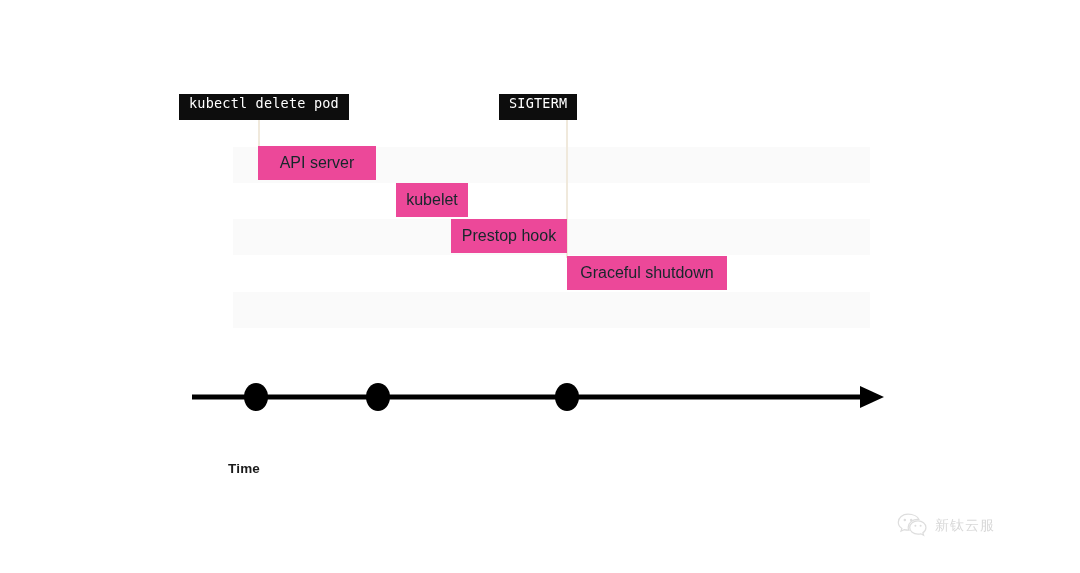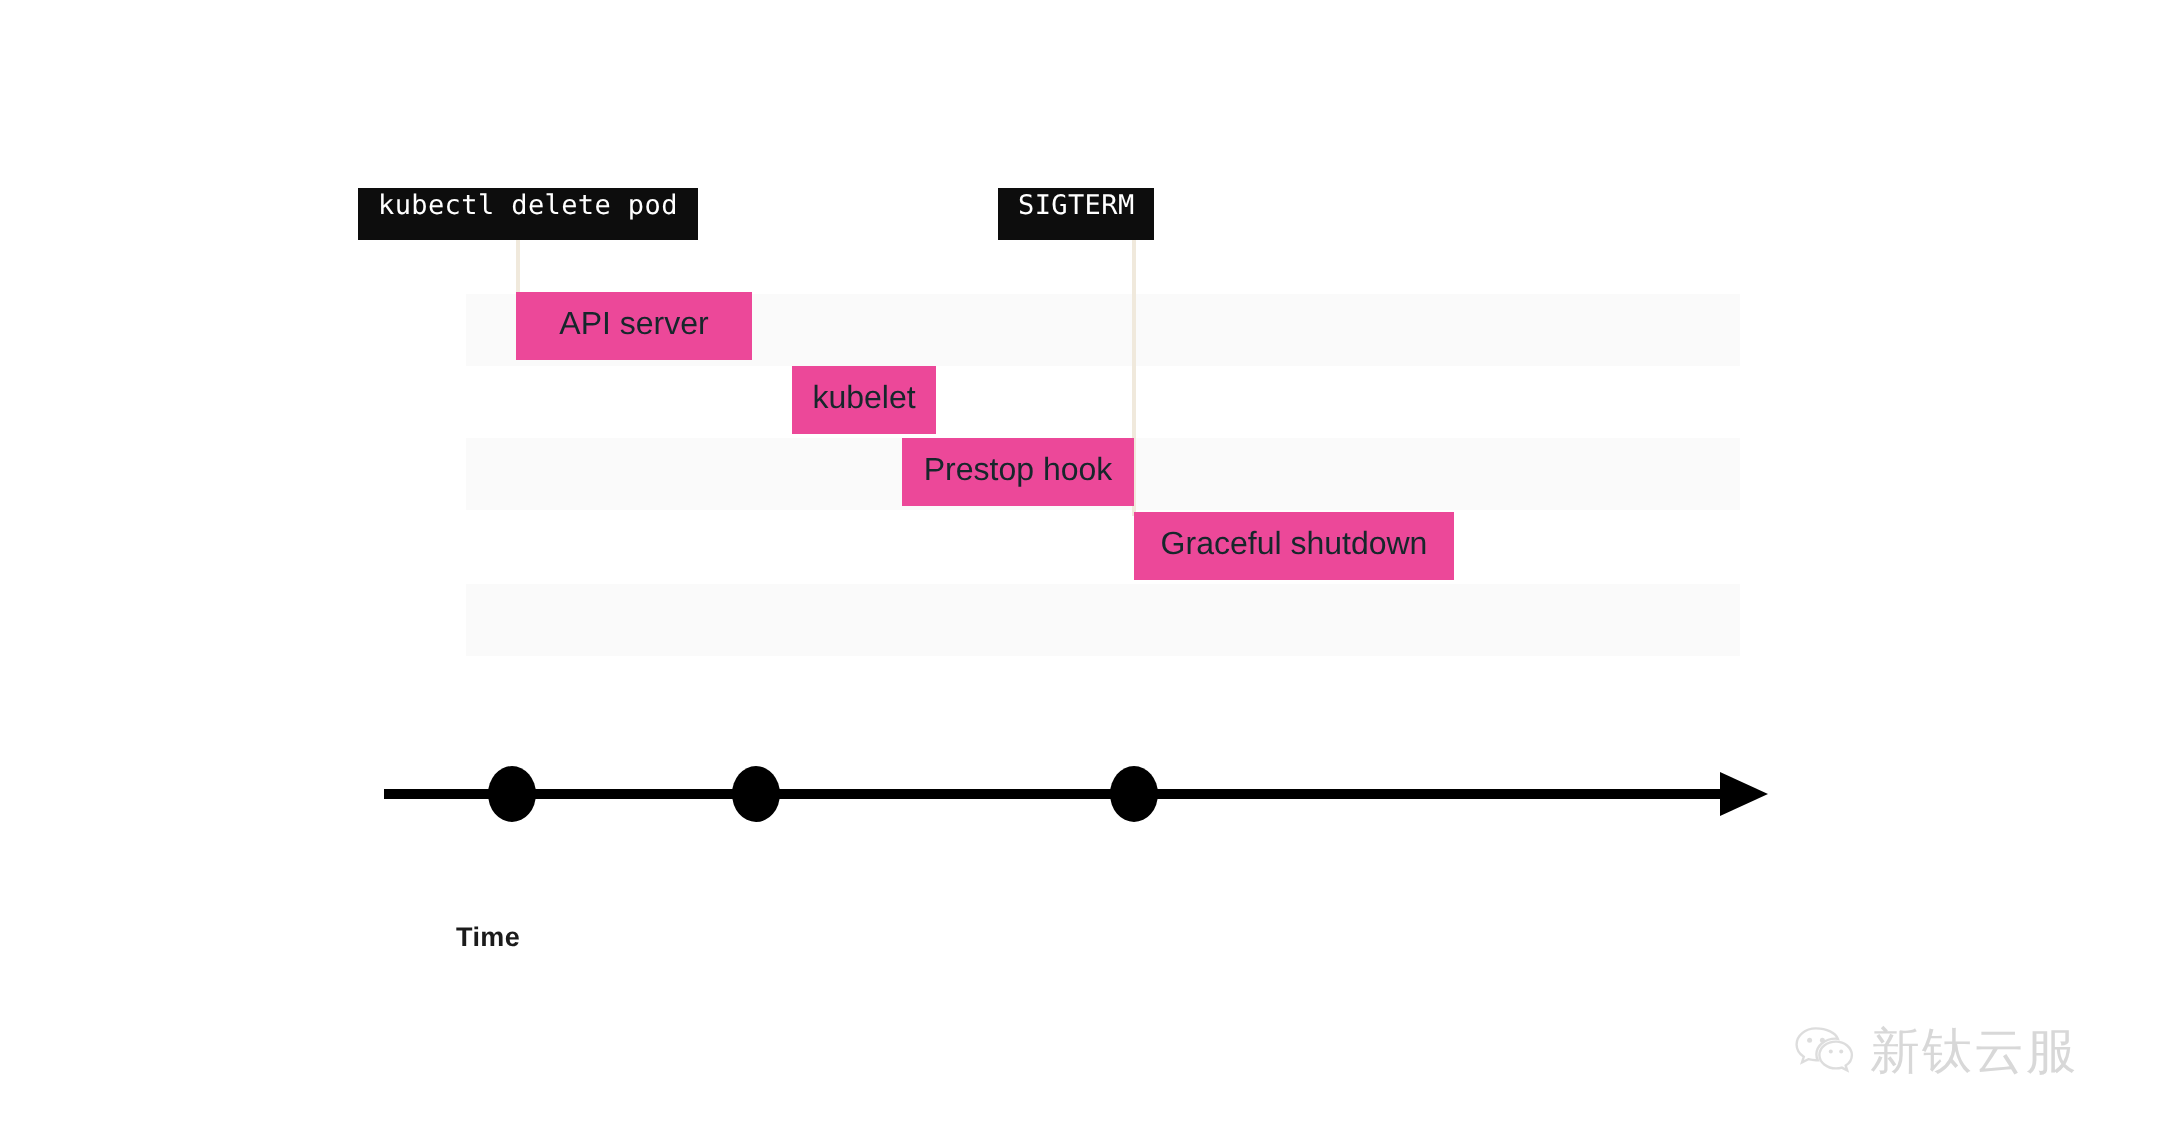--- a/index.html
+++ b/index.html
@@ -100,21 +100,21 @@
     position: absolute;
     left: 897px;
     top: 512px;
     display: flex;
     align-items: center;
     gap: 8px;
     opacity: 0.55;
   }
   .watermark .wm-text {
     font-family: "DejaVu Sans", sans-serif;
-    font-size: 25px;
+    font-size: 14px;
     color: #b9b9b9;
     letter-spacing: 1px;
     line-height: 1;
   }
 </style>
 </head>
 <body>
 
 <div id="stage">
 

